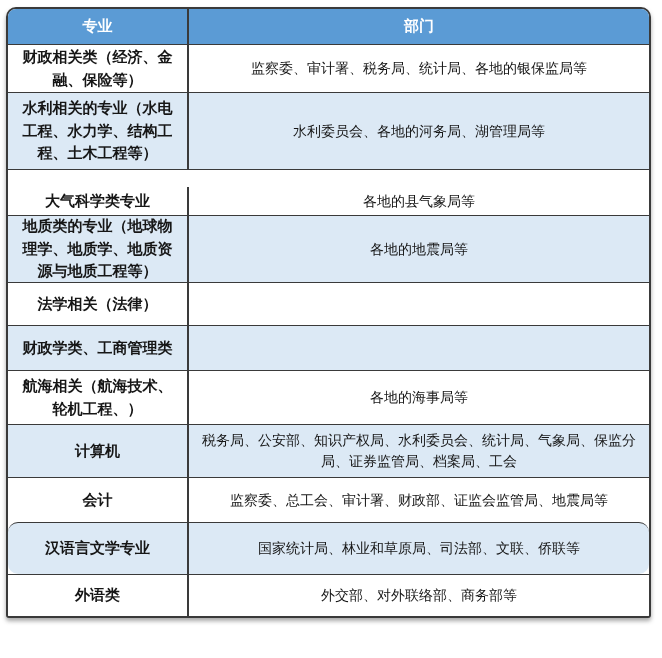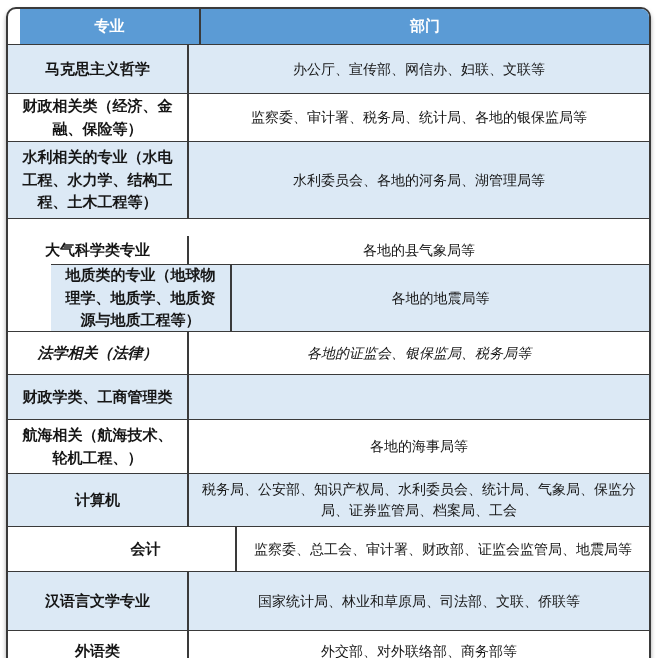--- a/index.html
+++ b/index.html
@@ -30,21 +30,20 @@
   }
   .row {
     display: flex;
     align-items: stretch;
     border-top: 1px solid #3a3a3a;
     box-sizing: border-box;
   }
   .row.header-row {
     border-top: none;
     background: #5b9bd5;
-    margin-left: 12px;
   }
   .cell {
     display: flex;
     align-items: center;
     justify-content: center;
     text-align: center;
     box-sizing: border-box;
     color: #161616;
     line-height: 1.5;
   }
@@ -67,44 +66,40 @@
     font-size: 15px;
   }
   .row.alt { background: #dce9f5; }
   .row.plain { background: #ffffff; }
   
   .hh  { height: 35px; }
   .h1  { height: 49px; }
   .h2  { height: 48px; }
   .h3  { height: 77px; }
   .h4  { height: 46px; align-items: flex-end; }
-  .h5  { height: 67px; margin-left: 43px; }
-  .h6  { height: 43px; font-style: italic; }
+  .h5  { height: 67px; }
+  .h6  { height: 43px; }
   .h7  { height: 45px; }
   .h8  { height: 54px; }
   .h9  { height: 53px; }
-  .h10 { height: 45px; padding-left: 48px; }
-  .h11 { height: 59px; }
+  .h10 { height: 45px; }
+  .h11 { height: 52px; border-radius: 10px; }
   .h12 { height: 42px; }
 </style>
 </head>
 <body>
 
 <div class="stage">
   <div class="table-wrap">
 
     <div class="row header-row hh">
       <div class="cell left">专业</div>
       <div class="cell right">部门</div>
     </div>
 
-    <div class="row alt h1">
-      <div class="cell left">马克思主义哲学</div>
-      <div class="cell right">办公厅、宣传部、网信办、妇联、文联等</div>
-    </div>
 
     <div class="row plain h2">
       <div class="cell left">财政相关类（经济、金融、保险等）</div>
       <div class="cell right">监察委、审计署、税务局、统计局、各地的银保监局等</div>
     </div>
 
     <div class="row alt h3">
       <div class="cell left">水利相关的专业（水电工程、水力学、结构工程、土木工程等）</div>
       <div class="cell right">水利委员会、各地的河务局、湖管理局等</div>
     </div>
@@ -114,21 +109,20 @@
       <div class="cell right">各地的县气象局等</div>
     </div>
 
     <div class="row alt h5">
       <div class="cell left">地质类的专业（地球物理学、地质学、地质资源与地质工程等）</div>
       <div class="cell right">各地的地震局等</div>
     </div>
 
     <div class="row plain h6">
       <div class="cell left">法学相关（法律）</div>
-      <div class="cell right">各地的证监会、银保监局、税务局等</div>
     </div>
 
     <div class="row alt h7">
       <div class="cell left">财政学类、工商管理类</div>
     </div>
 
     <div class="row plain h8">
       <div class="cell left">航海相关（航海技术、轮机工程、）</div>
       <div class="cell right">各地的海事局等</div>
     </div>

